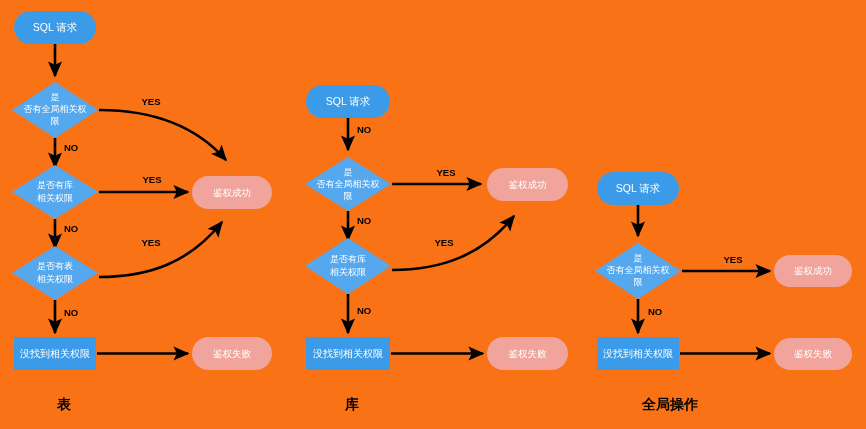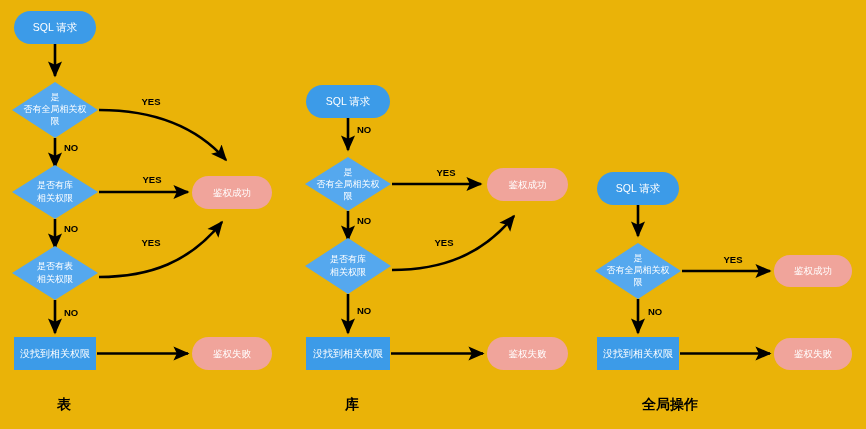--- a/index.html
+++ b/index.html
@@ -7,21 +7,21 @@
     padding: 0;
     background: #ffffff;
   }
   body {
     font-family: "Liberation Sans", "DejaVu Sans", sans-serif;
   }
   #canvas {
     position: relative;
     width: 866px;
     height: 429px;
-    background: #eab308;
+    background: #f97316;
     overflow: hidden;
   }
   #diagram-svg {
     position: absolute;
     left: 0;
     top: 0;
     width: 866px;
     height: 429px;
   }
   .node-text {

